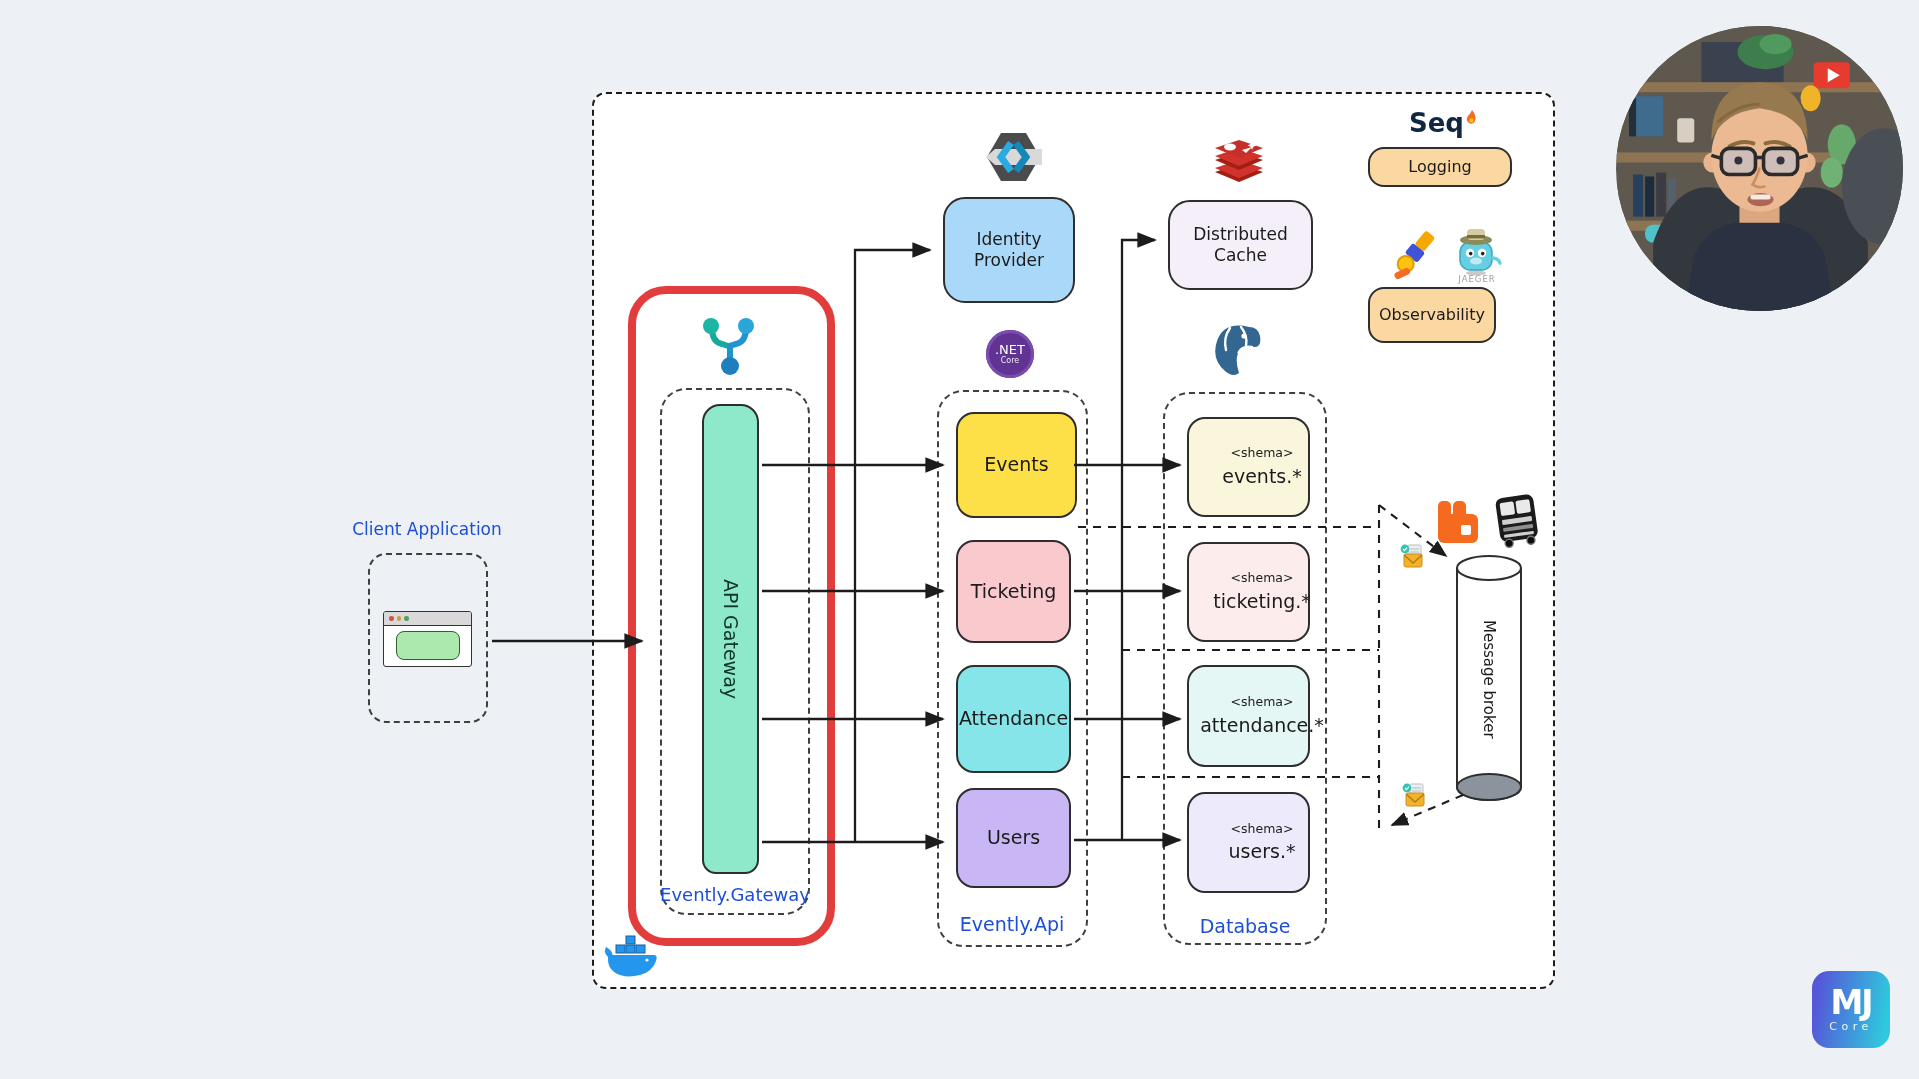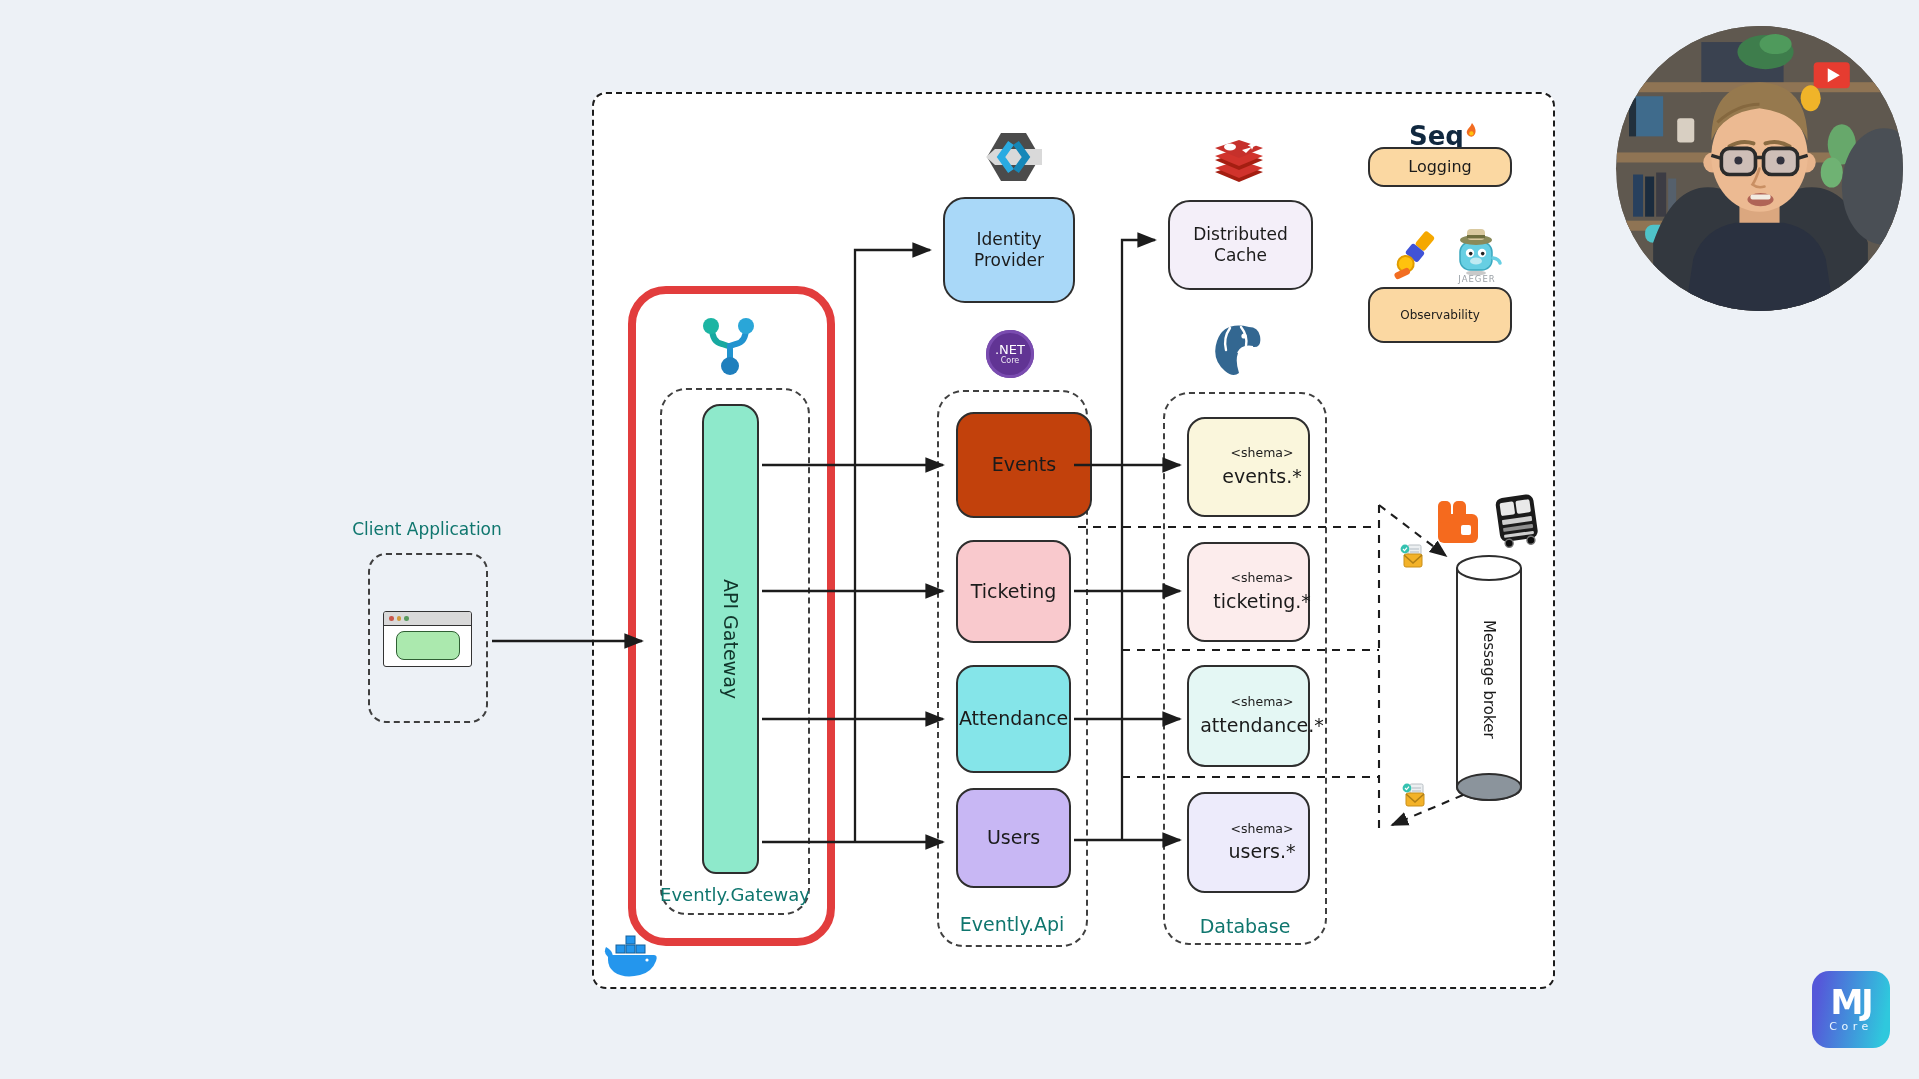--- a/index.html
+++ b/index.html
@@ -7,21 +7,21 @@
           font-family:"DejaVu Sans",sans-serif;color:#1b1b1b;}
   .abs{position:absolute;}
   .board{left:592px;top:92px;width:963px;height:897px;border:2.5px dashed #1c1c1c;
          border-radius:14px;background:#ffffff;z-index:1;box-sizing:border-box;}
   .connectors{left:0;top:0;width:1919px;height:1079px;z-index:6;pointer-events:none;}
   .red-frame{left:628px;top:286px;width:207px;height:660px;border:8px solid #e23d3d;
              border-radius:38px;z-index:4;box-sizing:border-box;}
   .dashed-box{border:2px dashed #3f3f3f;border-radius:22px;z-index:3;box-sizing:border-box;}
   .solid-box{border:2px solid #2e2e2e;display:flex;align-items:center;justify-content:center;
              text-align:center;z-index:5;box-sizing:border-box;line-height:1.25;}
-  .caption{z-index:5;text-align:center;font-size:19px;color:#0f766e;}
+  .caption{z-index:5;text-align:center;font-size:19px;color:#1d4ed8;}
   .hatch{background-image:repeating-linear-gradient(135deg,rgba(110,110,110,0.10) 0 1.5px,transparent 1.5px 7px);padding-left:27px;}
   .schema-tag{font-size:12.5px;margin-bottom:4px;}
   .schema-label{font-size:19px;}
   .vtext{writing-mode:vertical-rl;text-orientation:mixed;}
   .icon{z-index:5;display:flex;align-items:center;justify-content:center;}
   
   .gw-bar{left:702px;top:404px;width:57px;height:470px;background:#8ee9cb;border:2px solid #2e2e2e;
           border-radius:18px 18px 14px 14px;z-index:5;display:flex;align-items:center;justify-content:center;box-sizing:border-box;}
   .gw-bar span{font-size:19px;color:#11352b;}
   
@@ -32,21 +32,21 @@
   .browser .dot{width:4.5px;height:4.5px;border-radius:50%;}
   .browser .content{margin:5px auto 0 auto;width:62px;height:27px;background:#abe9ae;
                     border:1.5px solid #2f5f33;border-radius:8px;}
   
   .dotnet{left:986px;top:330px;width:48px;height:48px;border-radius:50%;background:#613494;
           box-shadow:inset 0 0 0 3px #7a4cb0;display:flex;flex-direction:column;align-items:center;
           justify-content:center;color:#fff;z-index:5;}
   .dotnet .l1{font-size:13px;font-weight:normal;line-height:1;}
   .dotnet .l2{font-size:8px;line-height:1.2;opacity:.9;}
   
-  .seq{left:1399px;top:123px;width:90px;height:32px;display:flex;align-items:flex-start;justify-content:center;
+  .seq{left:1399px;top:110px;width:90px;height:32px;display:flex;align-items:flex-start;justify-content:center;
        gap:2px;z-index:5;}
   .seq .word{font-size:26px;font-weight:800;color:#10283f;line-height:1;}
   
   .cyl{left:1455px;top:555px;width:68px;height:247px;z-index:5;}
   .cyl .lbl{position:absolute;left:0;top:24px;width:100%;height:200px;display:flex;align-items:center;
             justify-content:center;font-size:15px;color:#1b1b1b;}
   
   .webcam{left:1616px;top:26px;width:287px;height:285px;border-radius:50%;overflow:hidden;z-index:8;
           background:#5f584f;}
   
@@ -151,32 +151,32 @@
       <rect x="15" y="7" width="18" height="3.4" fill="#6e6e3e"></rect>
       <circle cx="18" cy="25" r="4.2" fill="#fff"></circle>
         <circle cx="18.7" cy="25.6" r="1.8" fill="#222"></circle>
       <circle cx="30" cy="25" r="4.2" fill="#fff"></circle>
         <circle cx="30.7" cy="25.6" r="1.8" fill="#222"></circle>
       <ellipse cx="24" cy="33" rx="6" ry="3.6" fill="#bfeaf2"></ellipse>
       <path d="M41,30 q6,1 7,5" stroke="#67cfe3" stroke-width="3.4" fill="none" stroke-linecap="round"></path>
     </svg>
   </div>
   <div class="abs caption" style="left:1452px;top:274px;width:50px;font-size:8.5px;color:#9aa0a6;letter-spacing:1px;">JAEGER</div>
-  <div class="abs solid-box" style="left:1368px;top:287px;width:144px;height:56px;border-radius:16px;background:#fbd8a2;font-size:12px;">
+  <div class="abs solid-box" style="left:1368px;top:287px;width:128px;height:56px;border-radius:16px;background:#fbd8a2;font-size:16px;">
     <span>Observability</span>
   </div>
 
   <div class="abs dotnet">
     <span class="l1">.NET</span>
     <span class="l2">Core</span>
   </div>
 
   <div class="abs dashed-box" style="left:937px;top:390px;width:151px;height:557px;border-radius:26px;"></div>
 
-  <div class="abs solid-box" style="left:956px;top:412px;width:136px;height:106px;border-radius:18px;background:#c2410c;font-size:19px;">
+  <div class="abs solid-box" style="left:956px;top:412px;width:121px;height:106px;border-radius:18px;background:#fde047;font-size:19px;">
     <span>Events</span>
   </div>
   <div class="abs solid-box" style="left:956px;top:540px;width:115px;height:103px;border-radius:18px;background:#f9c9cd;font-size:19px;">
     <span>Ticketing</span>
   </div>
   <div class="abs solid-box" style="left:956px;top:665px;width:115px;height:108px;border-radius:18px;background:#85e5e9;font-size:19px;">
     <span>Attendance</span>
   </div>
   <div class="abs solid-box" style="left:956px;top:788px;width:115px;height:100px;border-radius:18px;background:#c8b7f4;font-size:19px;">
     <span>Users</span>

